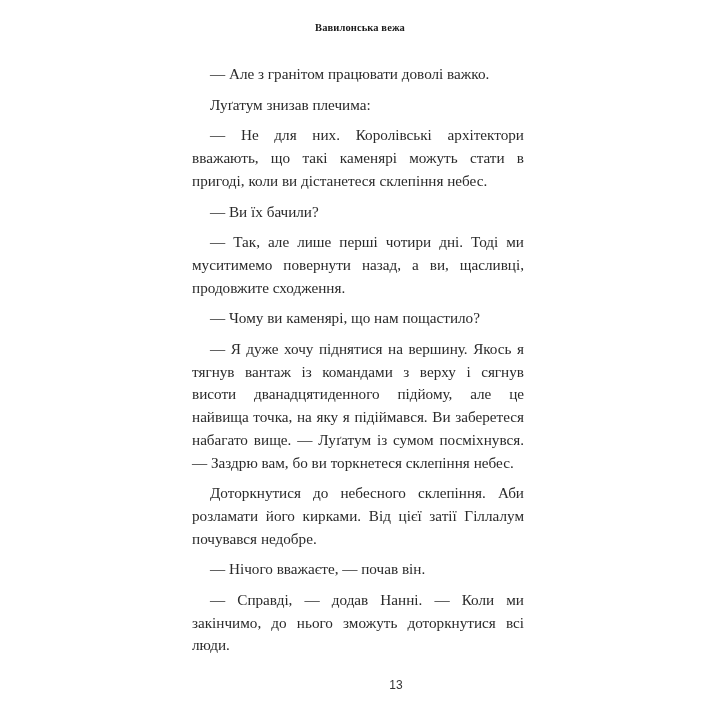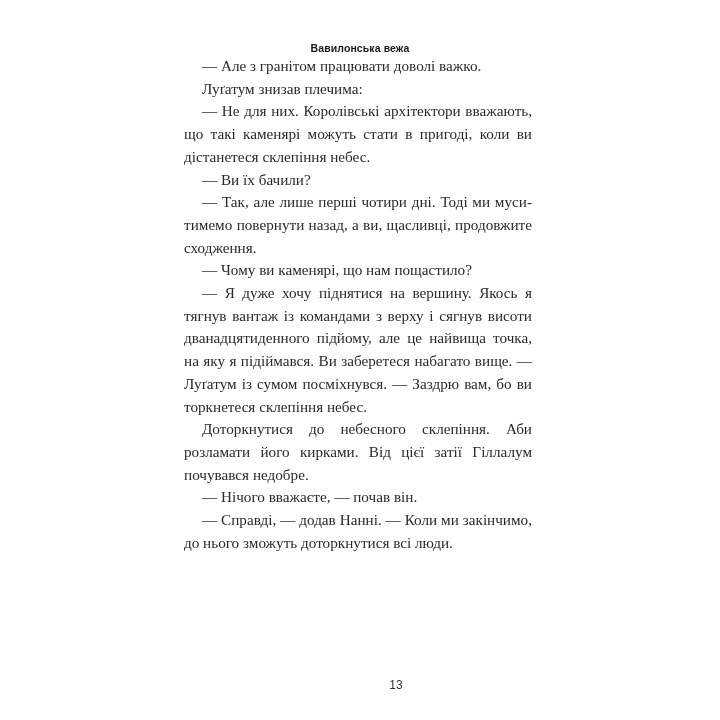--- a/index.html
+++ b/index.html
@@ -19,39 +19,38 @@
       width: 720px;
       height: 720px;
       background: #ffffff;
     }
     .running-head {
       position: absolute;
       top: 22px;
       left: 0;
       width: 720px;
       text-align: center;
-      font-family: Liberation Sans, sans-serif;
+      font-family: Liberation Serif, serif;
       font-weight: bold;
       font-size: 10.5px;
       color: #1a1a1a;
       letter-spacing: 0.1px;
-      margin-top: 20px;
     }
     .text-block {
       position: absolute;
       left: 184px;
       top: 55px;
       width: 348px;
       font-family: "Liberation Serif", "DejaVu Serif", serif;
       font-size: 15.2px;
       line-height: 22.7px;
       color: #2a2a2a;
     }
     .para {
-      margin: 0;
+      margin: 8px;
       text-indent: 18px;
       text-align: justify;
       hyphens: manual;
     }
     .section-gap {
       height: 22.7px;
     }
     .folio {
       position: absolute;
       top: 678px;

